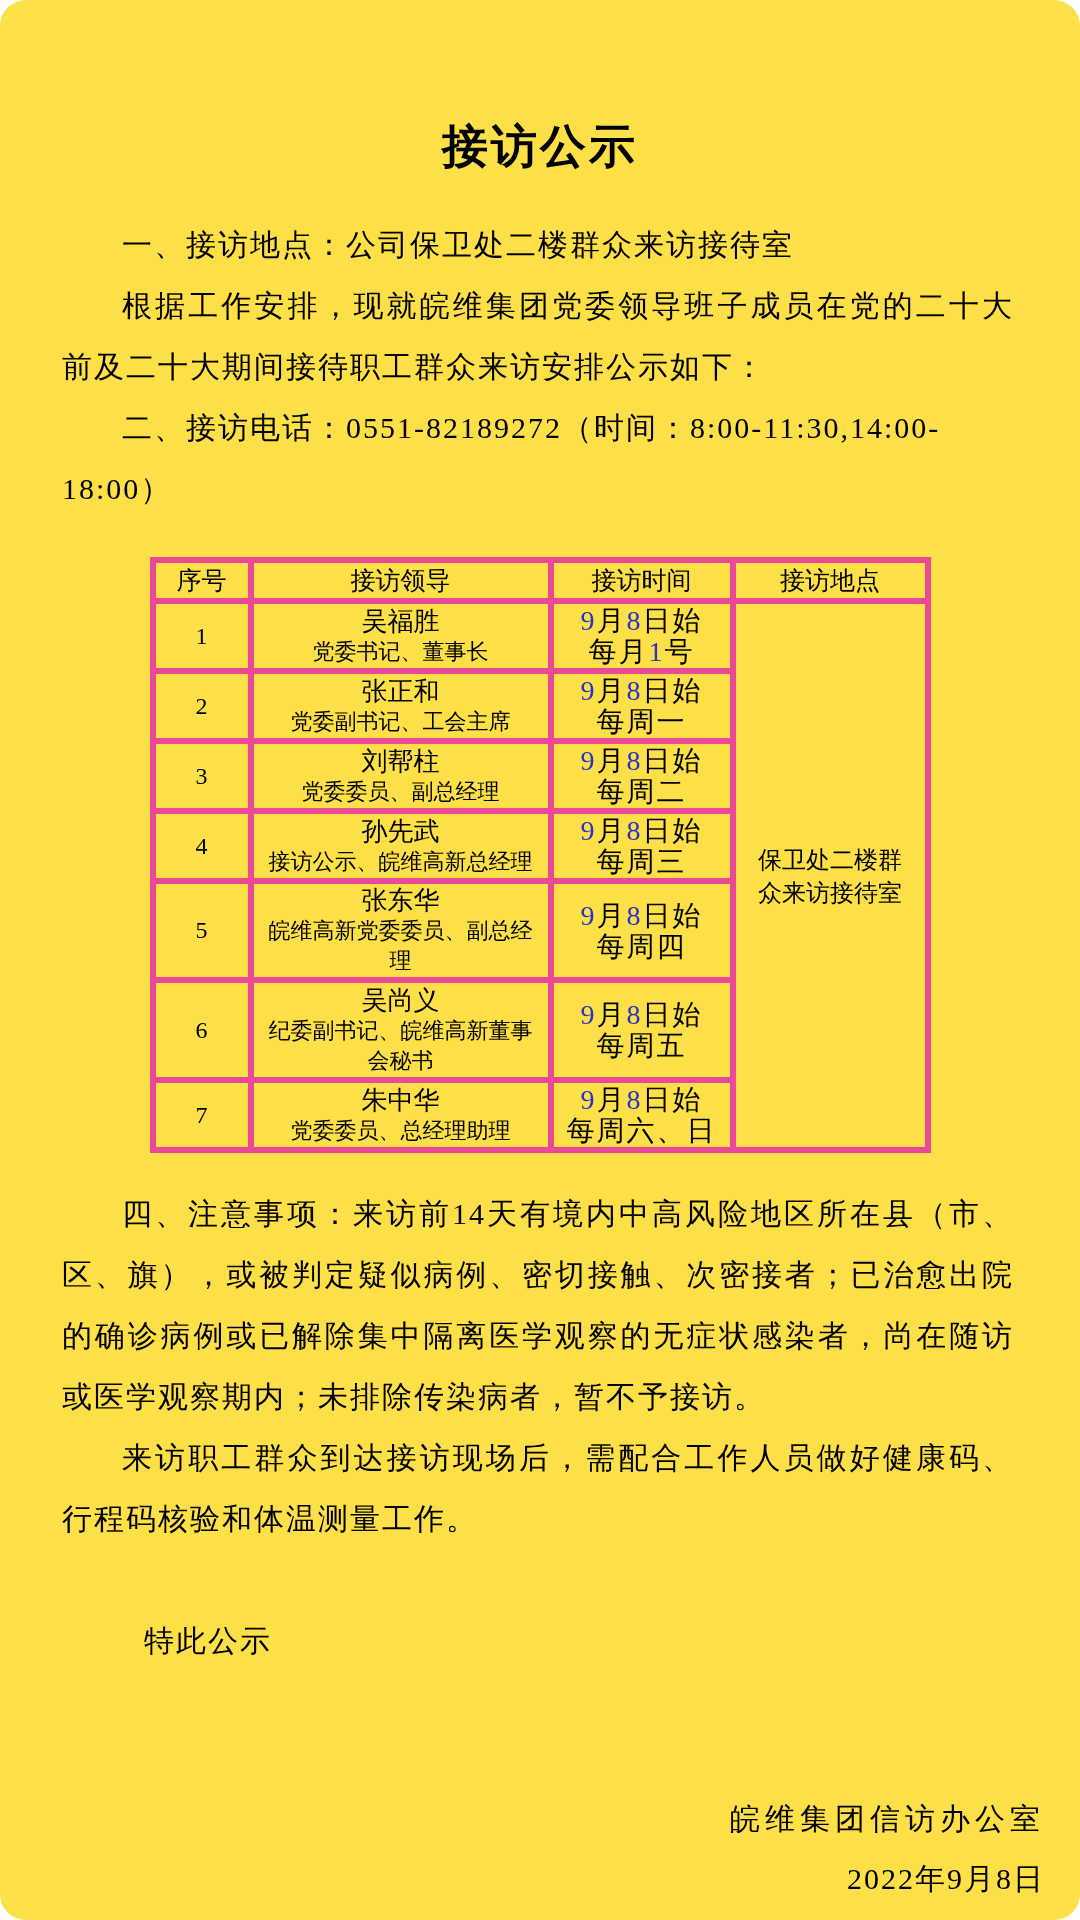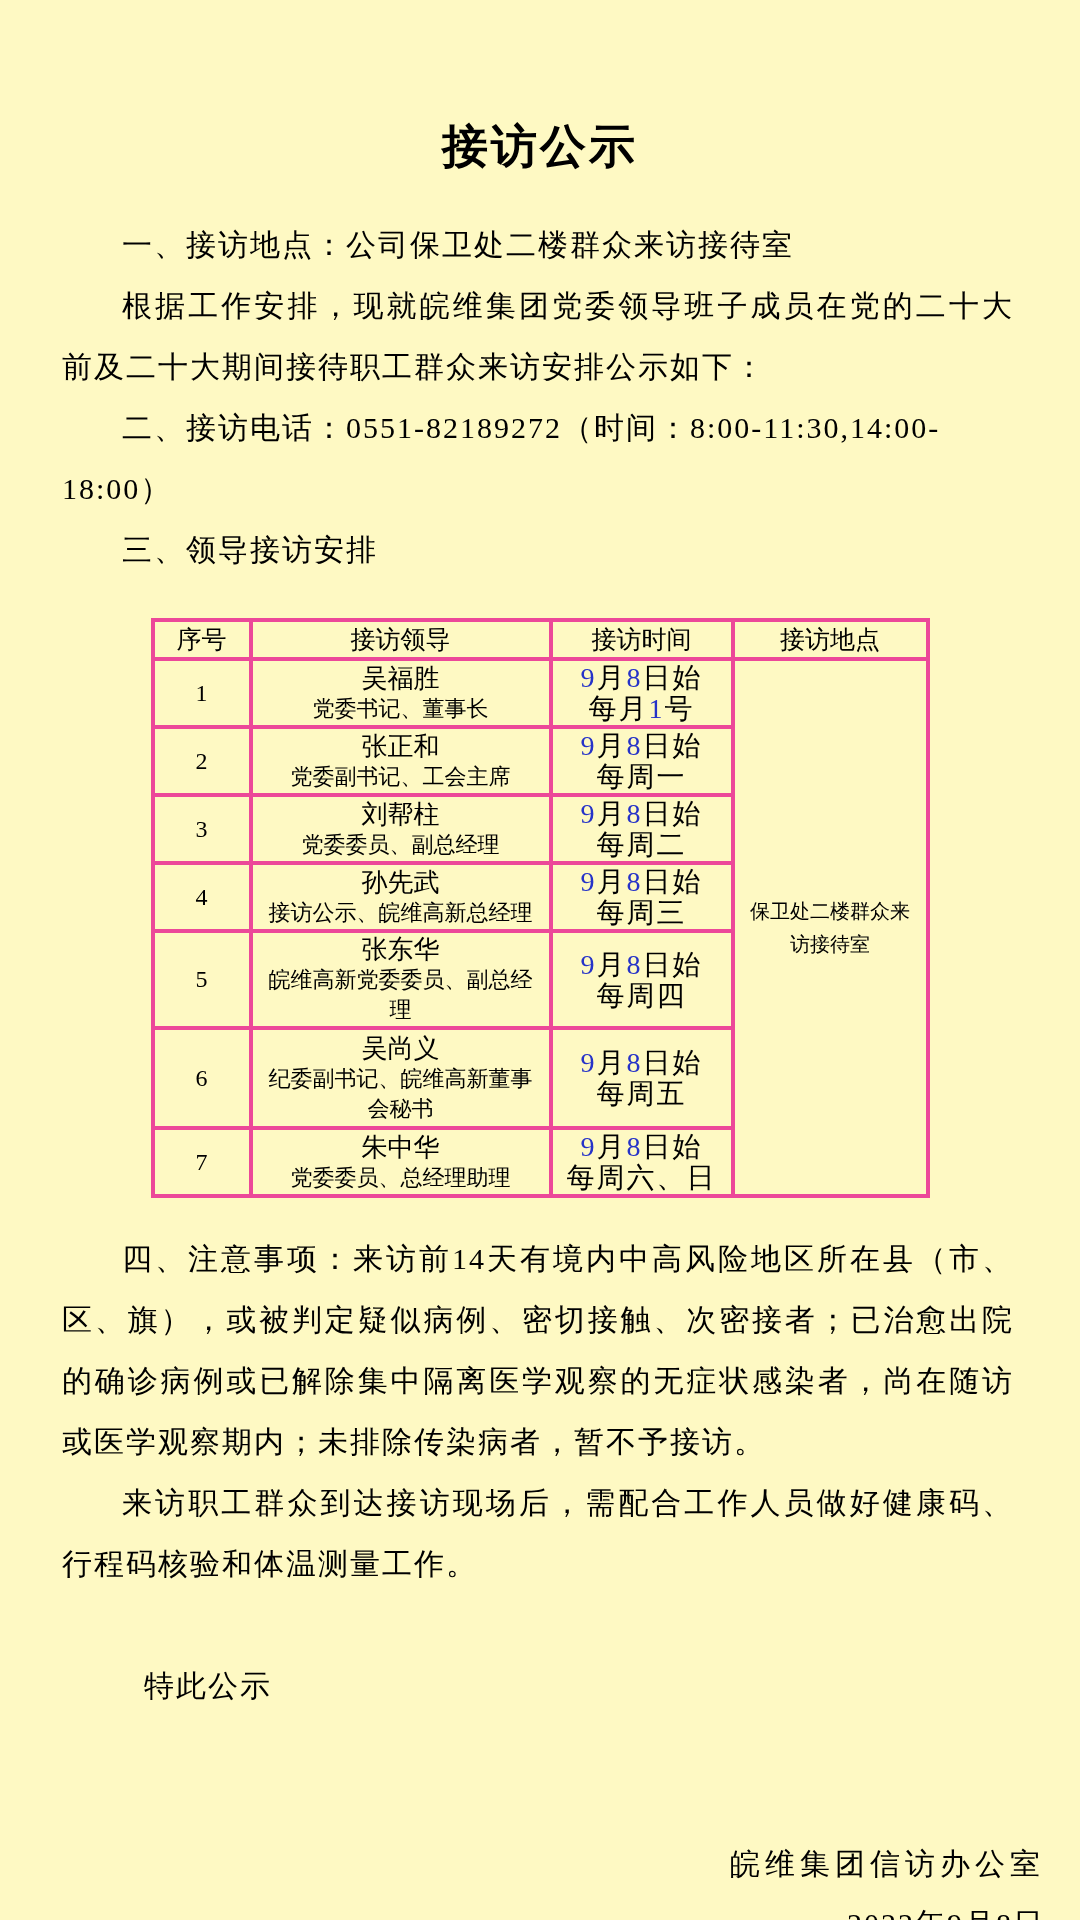--- a/index.html
+++ b/index.html
@@ -1,24 +1,25 @@
 <!DOCTYPE html>
 <html><head>
 <meta charset="utf-8">
 <style>
   html, body { margin: 0; padding: 0; background: #ffffff; }
   .page {
     position: relative;
     width: 1080px;
     height: 1920px;
-    background: #fef9c3;
+    background: #fde047;
     overflow: hidden;
     box-sizing: border-box;
     color: #000;
     font-family: "Liberation Serif", "DejaVu Serif", serif;
+    border-radius: 26px;
   }
   .doc-title {
     margin: 118px 0 0 0;
     text-align: center;
     font-family: "Liberation Sans", "DejaVu Sans", sans-serif;
     font-weight: 700;
     font-size: 46px;
     line-height: 56px;
     letter-spacing: 3px;
   }
@@ -34,41 +35,41 @@
   .para-justify { text-align: justify; }
 
   table.doc-table {
     border-collapse: collapse;
     margin: 38px auto 0 auto;
     table-layout: fixed;
     font-family: "Liberation Sans", "DejaVu Sans", sans-serif;
     border: 3px solid #000;
   }
   table.doc-table td, table.doc-table th {
-    border: 4px solid #ec4899;
+    border: 6px solid #ec4899;
     padding: 1px 11px;
     text-align: center;
     vertical-align: middle;
     font-weight: normal;
     box-sizing: border-box;
   }
   col.c-no    { width: 98px; }
   col.c-lead  { width: 300px; }
   col.c-time  { width: 182px; }
   col.c-loc   { width: 195px; }
   tr.hdr      { height: 38px; }
   tr.r-std    { height: 68px; }
   tr.r-tall   { height: 100px; }
   tr.r-last   { height: 66px; }
   .doc-table th { font-size: 25px; }
   .cell-no   { font-size: 24px; font-family: "Liberation Serif", serif; }
   .leader-name  { font-size: 26px; line-height: 31px; }
   .leader-title { font-size: 22px; line-height: 30px; }
   .time-line { font-size: 28px; line-height: 31px; letter-spacing: 2px; }
-  .cell-loc  { font-size: 20px; line-height: 33px; }
+  .cell-loc  { font-size: 24px; line-height: 33px; }
   .digit { color: #2633c8; font-family: "Liberation Serif", serif; }
 
   .notes-block { margin-top: 30px; }
   .closing-line { margin-top: 61px !important; text-indent: 82px; }
   .footer {
     margin-top: 118px;
     text-align: right;
     padding-right: 35px;
     font-size: 30px;
     line-height: 60px;
@@ -81,21 +82,20 @@
 <body>
 
 <div class="page">
 
   <h1 class="doc-title">接访公示</h1>
 
   <div class="body-text intro-block">
     <p class="para-indent">一、接访地点：公司保卫处二楼群众来访接待室</p>
     <p class="para-indent para-justify">根据工作安排，现就皖维集团党委领导班子成员在党的二十大前及二十大期间接待职工群众来访安排公示如下：</p>
     <p class="para-indent">二、接访电话：0551-82189272（时间：8:00-11:30,14:00-18:00）</p>
-    <p class="para-indent">三、领导接访安排</p>
   </div>
 
   <table class="doc-table">
     <colgroup>
       <col class="c-no">
         <col class="c-lead">
         <col class="c-time">
         <col class="c-loc">
     </colgroup>
     <tbody>

